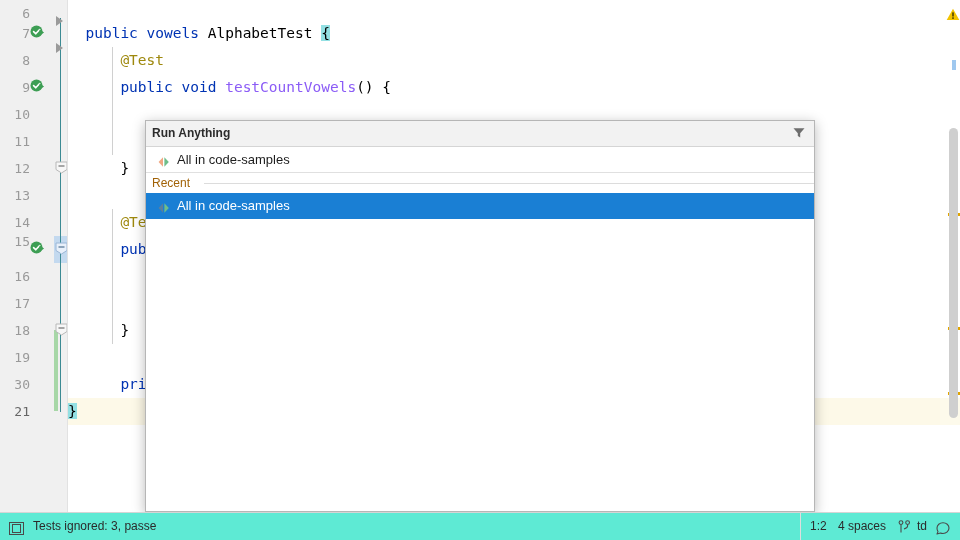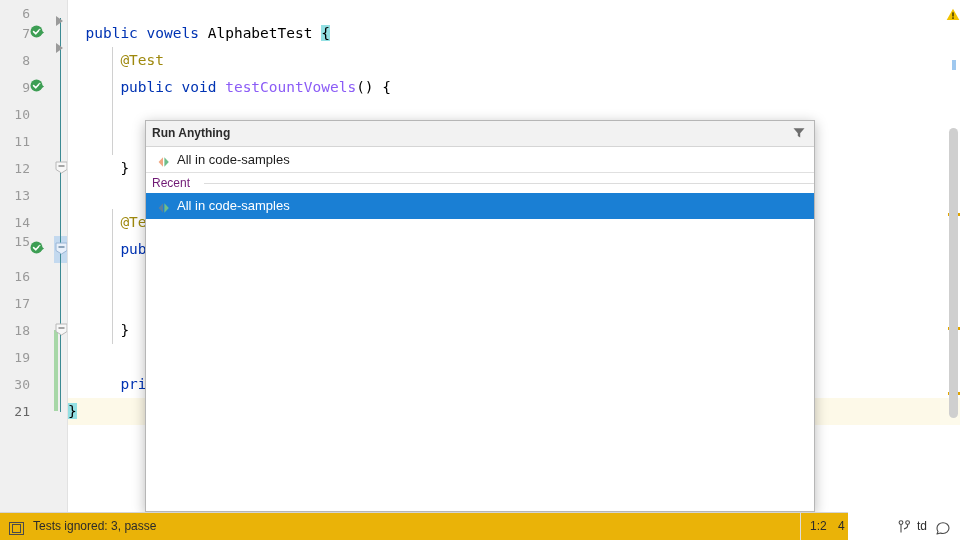--- a/index.html
+++ b/index.html
@@ -189,34 +189,34 @@
     color: #ffffff;
   }
   .group-header {
     position: relative;
     height: 20px;
   }
   .group-label {
     position: absolute; left: 6px; top: 0;
     line-height: 20px;
     font-size: 12px;
-    color: #701a75;
+    color: #a16207;
     background: #ffffff;
     padding-right: 6px;
   }
   .group-rule {
     position: absolute; left: 58px; right: 0; top: 10px;
     height: 1px; background: #dcdcdc;
   }
 
   
   .statusbar {
     position: absolute;
-    left: 0; top: 512px; width: 848px; height: 28px;
-    background: #eab308;
+    left: 0; top: 512px; width: 960px; height: 28px;
+    background: #5eead4;
     border-top: 1px solid #d5d5d5;
     box-sizing: border-box;
   }
   .sb-toggle-icon {
     position: absolute; left: 9px; top: 8px;
     width: 14px; height: 12px;
   }
   .sb-text {
     position: absolute; top: 0; line-height: 27px;
     font-size: 12px; color: #2b2b2b;

